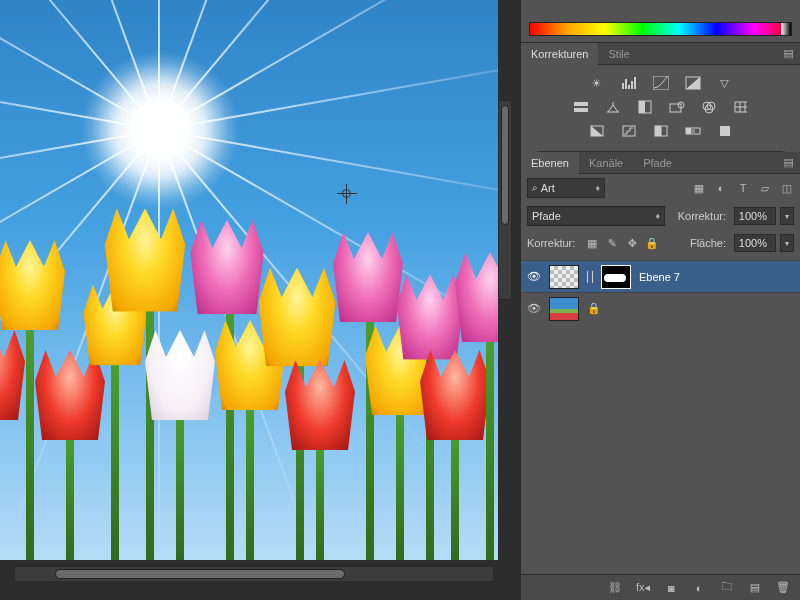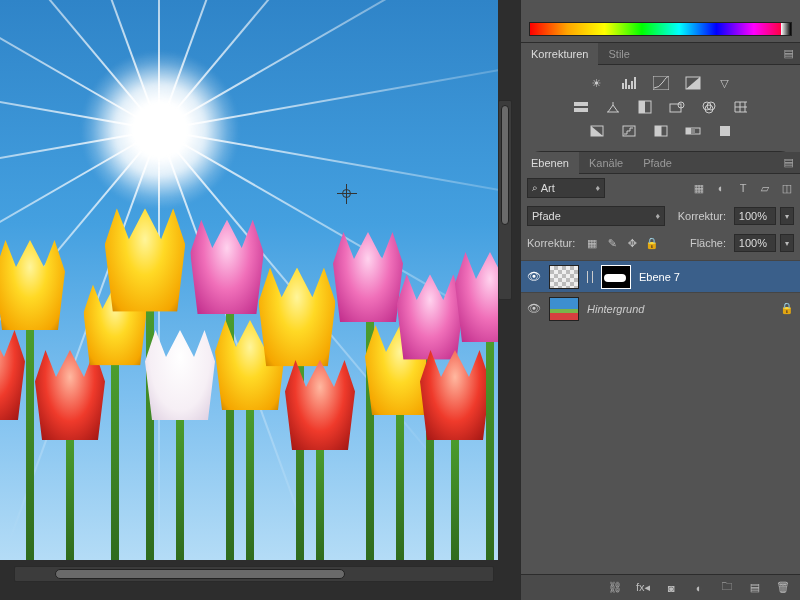--- a/index.html
+++ b/index.html
@@ -335,21 +335,20 @@
         <div class="layer selected">
           <div class="eye">👁</div>
           <div class="thumb checker"></div>
           <div class="link"></div>
           <div class="mask"></div>
           <div class="name">Ebene 7</div>
         </div>
         <div class="layer">
           <div class="eye">👁</div>
           <div class="thumb photo"></div>
-          <div class="name" style="font-style:italic">Hintergrund</div>
           <div class="lock">🔒</div>
         </div>
       </div>
 
       <div class="footer">
         <span>⛓</span>
         <span>fx◂</span>
         <span>◙</span>
         <span>◐</span>
         <span>🗀</span>

